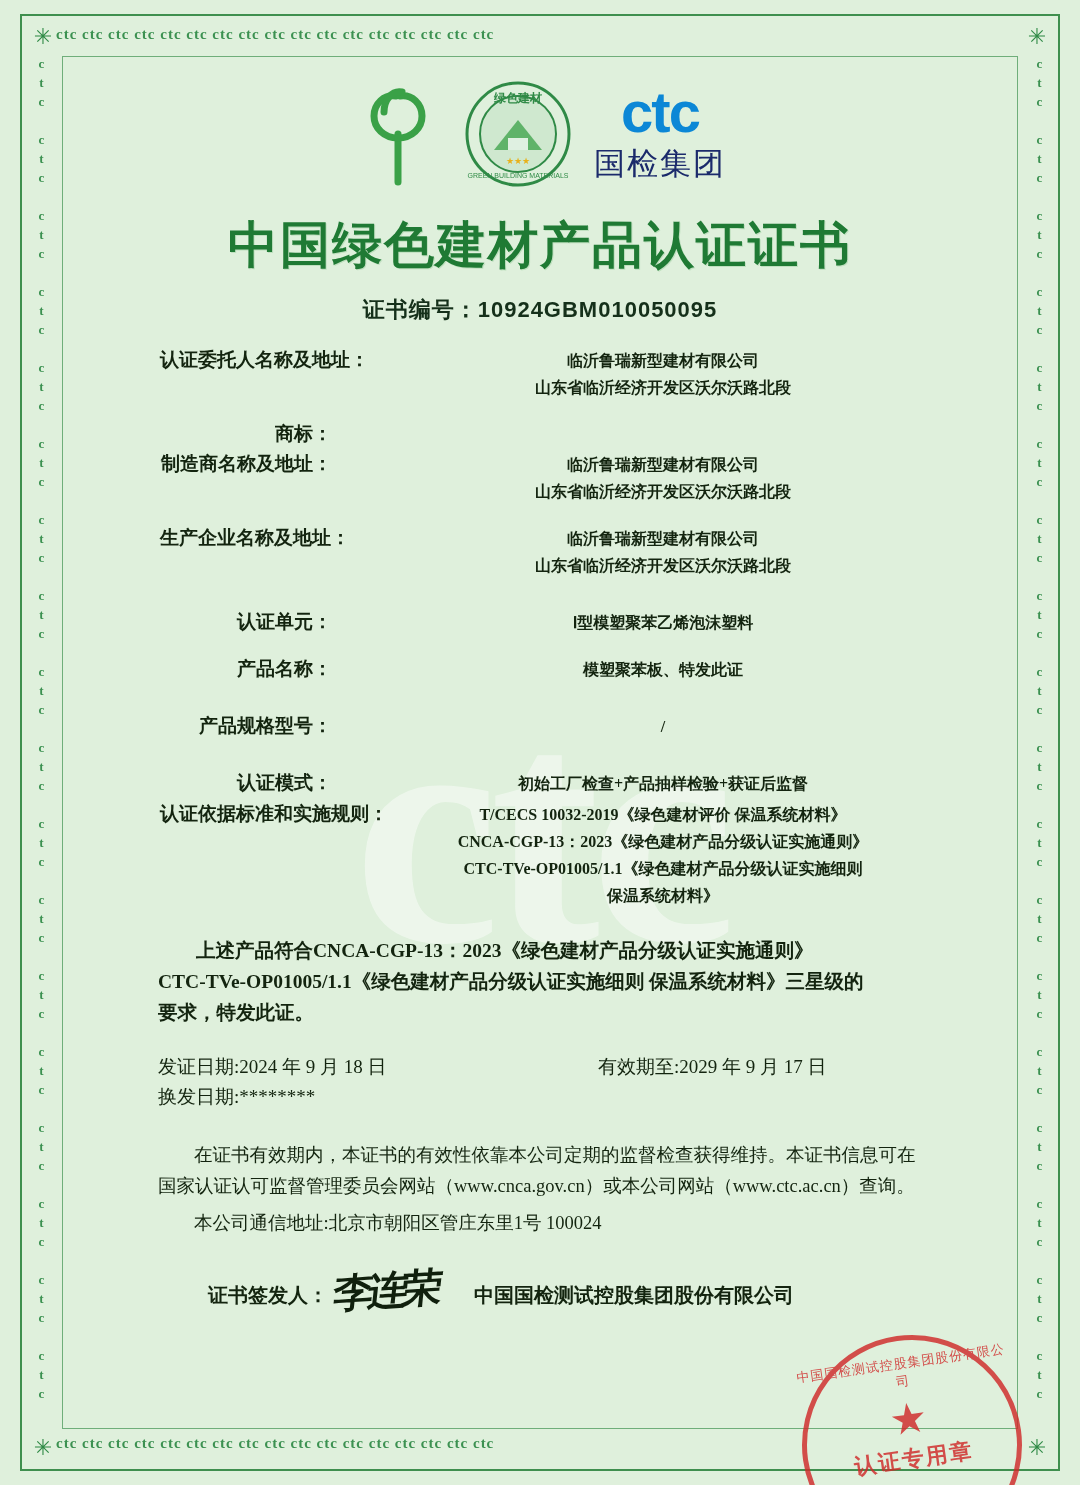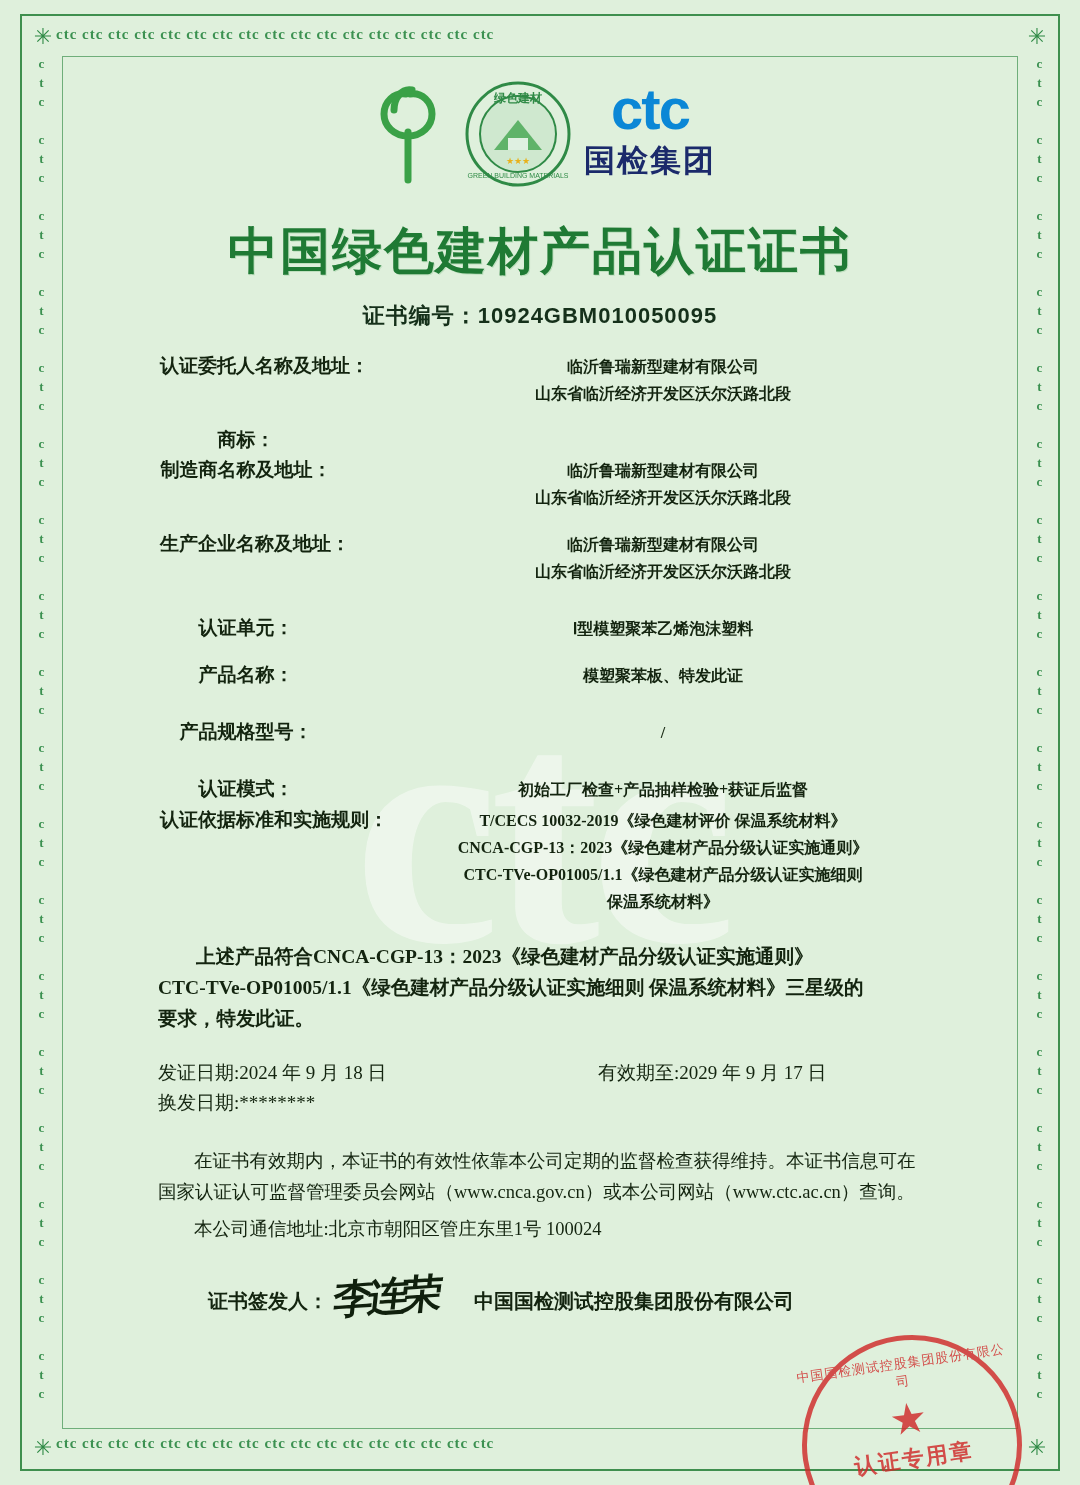--- a/index.html
+++ b/index.html
@@ -89,39 +89,40 @@
   .content {
     position: absolute;
     left: 86px;
     top: 70px;
     width: 908px;
   }
 
   
   .logos {
     display: flex;
+    align-items: center;
     justify-content: center;
-    gap: 12px;
+    gap: 22px;
     height: 120px;
-    margin-top: 10px;
+    margin-top: 4px;
   }
   .logo-gp { width: 88px; height: 104px; }
   .logo-gbm { width: 108px; height: 108px; }
   .logo-ctc { display: flex; flex-direction: column; align-items: center; }
   .ctc-text {
     font-family: "Liberation Sans", sans-serif;
     font-weight: bold;
     font-size: 58px;
     color: #0b87d6;
     line-height: 58px;
     letter-spacing: -2px;
   }
   .ctc-sub {
     font-family: "Liberation Sans", sans-serif;
-    font-weight: bold;
+    font-weight: normal;
     font-size: 31px;
     color: #1b2a6b;
     letter-spacing: 2px;
     margin-top: 2px;
   }
 
   .title {
     text-align: center;
     font-family: "Liberation Serif", serif;
     font-weight: bold;
@@ -142,21 +143,21 @@
   }
 
   .rows { margin-top: 22px; }
   .row {
     display: flex;
     align-items: flex-start;
     margin-bottom: 4px;
   }
   .label {
     width: 246px;
-    text-align: center;
+    text-align: right;
     padding-left: 74px;
     font-family: "Liberation Serif", serif;
     font-weight: bold;
     font-size: 19px;
     color: #13240f;
     box-sizing: border-box;
     white-space: nowrap;
   }
   .value {
     flex: 1;

